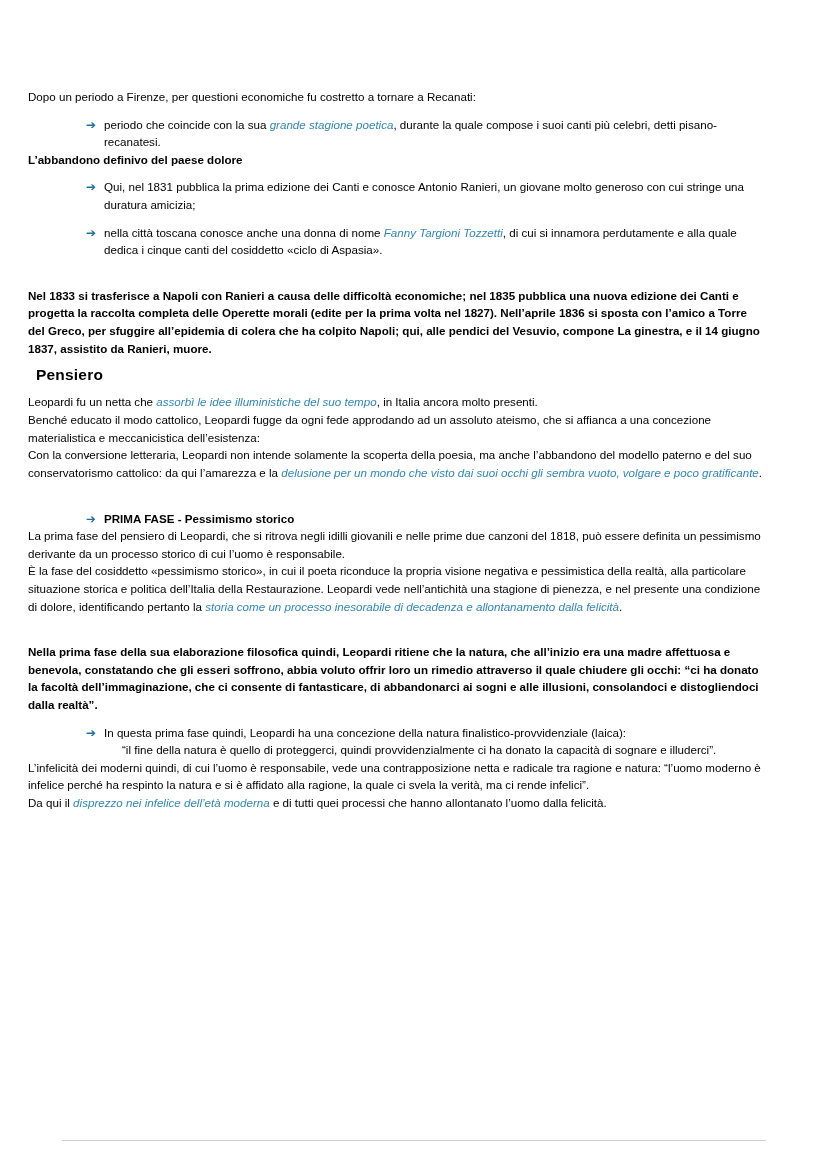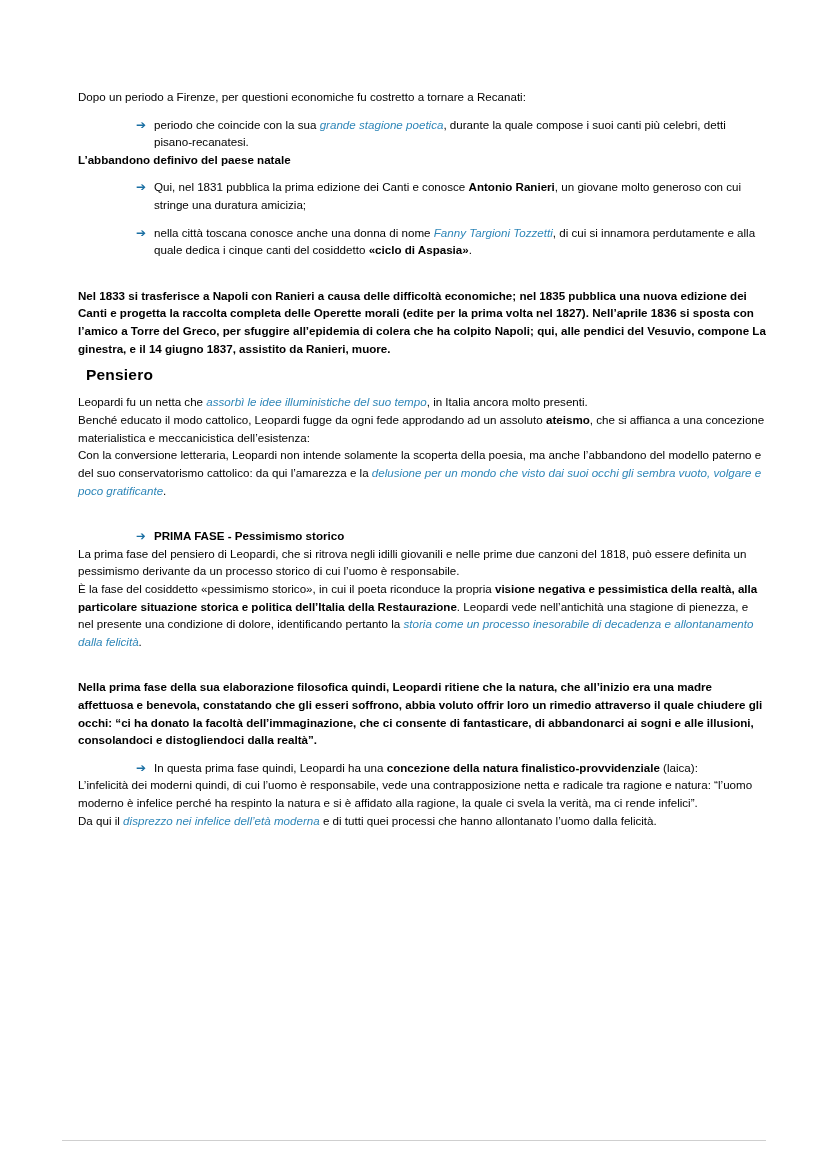--- a/index.html
+++ b/index.html
@@ -11,33 +11,33 @@
     width: 828px;
     min-height: 1171px;
     font-family: "Liberation Sans", sans-serif;
     color: #000000;
   }
   .page {
     position: relative;
     width: 828px;
     min-height: 1171px;
     box-sizing: border-box;
-    padding: 88px 62px 40px 78px;
+    padding: 88px 62px 40px 28px;
     background: #ffffff;
   }
   .para {
     font-size: 11.6px;
     line-height: 1.52;
     margin: 0;
     text-align: left;
   }
   .block-gap-m { margin-top: 16px; }
   .block-gap-l { margin-top: 28px; font-weight: bold; }
   .block-gap-xl { margin-top: 44px; }
-  .bold { font-weight: bold; }
+  .bold { font-weight: normal; }
   .italic-blue {
     color: #2e86b8;
     font-style: italic;
   }
   .heading-small {
     font-size: 11.6px;
     font-weight: bold;
     line-height: 1.52;
     margin: 0;
   }
@@ -120,21 +120,21 @@
 
   <p class="para">Dopo un periodo a Firenze, per questioni economiche fu costretto a tornare a Recanati:</p>
 
   <ul class="bullets sub-block">
     <li class="bullet">
       <span class="arrow">➔</span>
       <span>periodo che coincide con la sua </span><span class="italic-blue">grande stagione poetica</span><span>, durante la quale compose i suoi canti più celebri, detti pisano-recanatesi.</span>
     </li>
   </ul>
 
-  <h3 class="heading-small block-gap-m">L’abbandono definivo del paese natale</h3>
+  <h3 class="heading-small block-gap-m">L’abbandono definivo del paese dolore</h3>
 
   <ul class="bullets sub-block">
     <li class="bullet">
       <span class="arrow">➔</span>
       <span>Qui, nel 1831 pubblica la prima edizione dei Canti e conosce </span><span class="bold">Antonio Ranieri</span><span>, un giovane molto generoso con cui stringe una duratura amicizia;</span>
     </li>
     <li class="bullet">
       <span class="arrow">➔</span>
       <span>nella città toscana conosce anche una donna di nome </span><span class="italic-blue">Fanny Targioni Tozzetti</span><span>, di cui si innamora perdutamente e alla quale dedica i cinque canti del cosiddetto </span><span class="bold">«ciclo di Aspasia»</span><span>.</span>
     </li>
@@ -162,20 +162,21 @@
   <p class="para">La prima fase del pensiero di Leopardi, che si ritrova negli idilli giovanili e nelle prime due canzoni del 1818, può essere definita un pessimismo derivante da un processo storico di cui l’uomo è responsabile.</p>
 
   <p class="para"><span>È la fase del cosiddetto «pessimismo storico», in cui il poeta riconduce la propria </span><span class="bold">visione negativa e pessimistica della realtà, alla particolare situazione storica e politica dell’Italia della Restaurazione</span><span>. Leopardi vede nell’antichità una stagione di pienezza, e nel presente una condizione di dolore, identificando pertanto la </span><span class="italic-blue">storia come un processo inesorabile di decadenza e allontanamento dalla felicità</span><span>.</span></p>
 
   <p class="para block-gap-l">Nella prima fase della sua elaborazione filosofica quindi, Leopardi ritiene che la natura, che all’inizio era una madre affettuosa e benevola, constatando che gli esseri soffrono, abbia voluto offrir loro un rimedio attraverso il quale chiudere gli occhi: “ci ha donato la facoltà dell’immaginazione, che ci consente di fantasticare, di abbandonarci ai sogni e alle illusioni, consolandoci e distogliendoci dalla realtà”.</p>
 
   <ul class="bullets sub-block">
     <li class="bullet">
       <span class="arrow">➔</span>
       <span>In questa prima fase quindi, Leopardi ha una </span><span class="bold">concezione della natura finalistico-provvidenziale</span><span> (laica):</span>
+      <div class="quote-indent" style="margin-left:18px;">“il fine della natura è quello di proteggerci, quindi provvidenzialmente ci ha donato la capacità di sognare e illuderci”.</div>
     </li>
   </ul>
 
   <p class="para">L’infelicità dei moderni quindi, di cui l’uomo è responsabile, vede una contrapposizione netta e radicale tra ragione e natura: “l’uomo moderno è infelice perché ha respinto la natura e si è affidato alla ragione, la quale ci svela la verità, ma ci rende infelici”.</p>
   <p class="para"><span>Da qui il </span><span class="italic-blue">disprezzo nei infelice dell’età moderna</span><span> e di tutti quei processi che hanno allontanato l’uomo dalla felicità.</span></p>
 
   <div class="footer-rule"></div>
 </div>
 
 </body></html>

